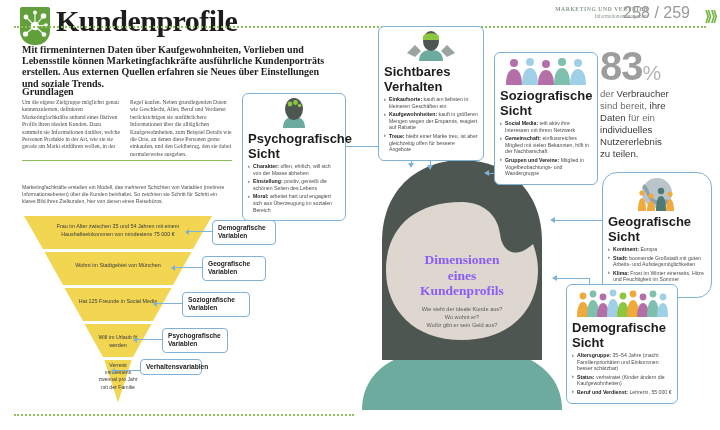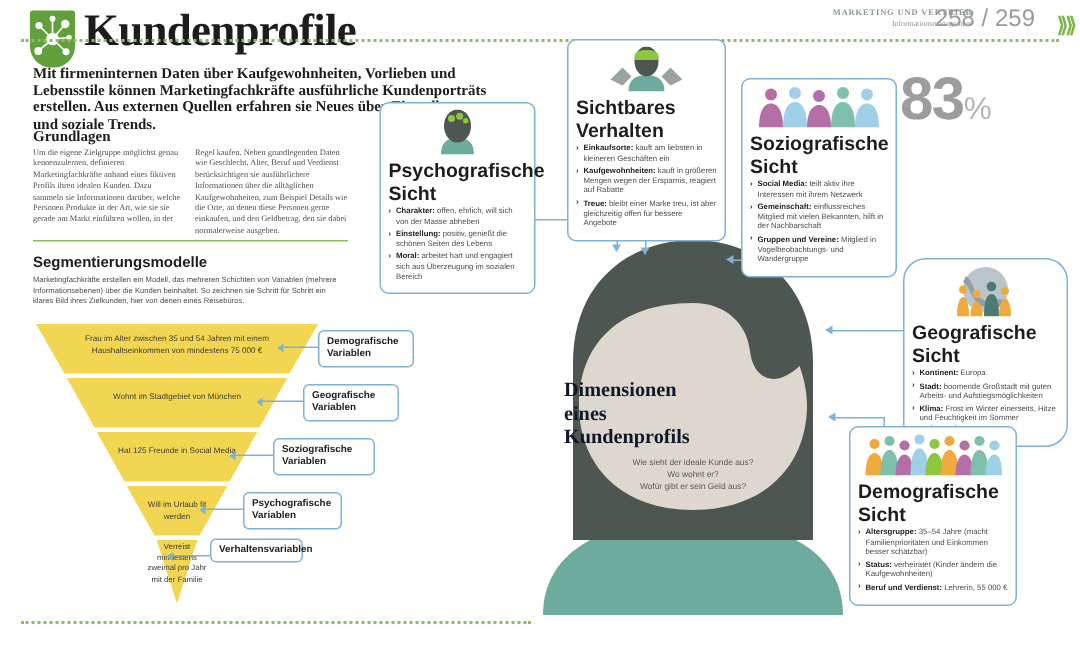--- a/index.html
+++ b/index.html
@@ -54,21 +54,21 @@
   .card{position:absolute;background:#fff;border:1px solid #7fb2d6;border-radius:6px;
         padding:4px 5px 5px 5px;box-sizing:border-box;}
   .card h4{margin:0 0 2px 0;font-size:13px;font-weight:bold;color:#1d1d1b;}
   .card ul{margin:0;padding:0;list-style:none;}
   .card li{font-size:5.2px;line-height:6.6px;color:#4d4d4d;margin-bottom:2px;
            padding-left:5px;position:relative;}
   .card li:before{content:"\203A";position:absolute;left:0;top:-.5px;color:#1d1d1b;font-weight:bold;}
   .card li b{color:#1d1d1b;}
   .icn{display:block;margin:0 auto 3px auto;}
 
-  #card-psy{left:242px;top:68px;width:104px;margin-left:11px;}
+  #card-psy{left:242px;top:93px;width:104px;}
   #card-sicht{left:378px;top:26px;width:106px;}
   #card-sozio{left:494px;top:52px;width:104px;}
   #card-geo{left:602px;top:172px;width:110px;border-radius:15px;}
   #card-demo{left:566px;top:284px;width:112px;}
 
   
   #stat{left:600px;top:48px;width:116px;}
   #stat .big{font-size:40px;font-weight:bold;color:#9d9d9d;line-height:36px;
              letter-spacing:-1px;display:inline-block;}
   #stat .pct{font-size:21px;color:#b5b5b5;font-weight:normal;}
@@ -118,21 +118,20 @@
   </div>
   <div class="abs" id="pagenum">258 / 259</div>
   <div class="abs" id="chev">⟫⟫</div>
   <div class="dotline" id="headrule"></div>
 
   <div class="abs h3 serif" id="grund-h">Grundlagen</div>
   <div class="abs body-col serif" id="grund-c1">Um die eigene Zielgruppe möglichst genau kennenzulernen, definieren Marketingfachkräfte anhand eines fiktiven Profils ihren idealen Kunden. Dazu sammeln sie Informationen darüber, welche Personen Produkte in der Art, wie sie sie gerade am Markt einführen wollen, in der</div>
   <div class="abs body-col serif" id="grund-c2">Regel kaufen. Neben grundlegenden Daten wie Geschlecht, Alter, Beruf und Verdienst berücksichtigen sie ausführlichere Informationen über die alltäglichen Kaufgewohnheiten, zum Beispiel Details wie die Orte, an denen diese Personen gerne einkaufen, und den Geldbetrag, den sie dabei normalerweise ausgeben.</div>
   <div class="abs" id="grundrule"></div>
 
-  <div class="abs h3" id="seg-h">Segmentierungsmodelle</div>
   <div class="abs" id="seg-p">Marketingfachkräfte erstellen ein Modell, das mehreren Schichten von Variablen (mehrere Informationsebenen) über die Kunden beinhaltet. So zeichnen sie Schritt für Schritt ein klares Bild ihres Zielkunden, hier von denen eines Reisebüros.</div>
 
   <div class="abs" id="funnel">
     <svg width="200" height="190" viewBox="0 0 200 190" style="position:absolute;left:0;top:0;">
       <polygon points="2,0 190,0 171,33 21,33" fill="#f2d551"></polygon>
       <polygon points="22.5,36 169.5,36 151,69 41,69" fill="#f2d551"></polygon>
       <polygon points="42.5,72 149.5,72 131,105 61,105" fill="#f2d551"></polygon>
       <polygon points="62.5,108 129.5,108 111,141 81,141" fill="#f2d551"></polygon>
       <polygon points="82.5,144 109.5,144 96,186 96,186" fill="#f2d551"></polygon>
       <polygon points="82.5,144 109.5,144 96,186" fill="#f2d551"></polygon>
@@ -165,22 +164,22 @@
   <div class="abs" id="centre">
     <svg width="220" height="250" viewBox="0 0 220 250">
 
       <path d="M10,250 C10,205 55,186 110,186 C165,186 210,205 210,250 Z" fill="#6cab9e"></path>
 
       <path d="M30,200 L30,82 C30,26 70,0 110,0 C150,0 190,26 190,82 L190,200 Z" fill="#4e5651"></path>
 
       <path d="M110,42 C58,42 34,72 34,110 C34,150 62,180 110,180 C158,180 186,150 186,110
                C186,96 181,84 181,84 C164,100 150,92 148,74 C146,56 132,42 110,42 Z" fill="#ded7cf"></path>
     </svg>
-    <div class="abs serif" style="left:24px;top:92px;width:172px;
-         font-size:13.5px;line-height:15.5px;font-weight:bold;color:#0f172a;">
+    <div class="abs serif" style="left:24px;top:92px;width:172px;text-align:center;
+         font-size:13.5px;line-height:15.5px;font-weight:bold;color:#8b5cf6;">
       <div>Dimensionen</div>
       <div>eines</div>
       <div>Kundenprofils</div>
     </div>
     <div class="abs" style="left:34px;top:145px;width:152px;text-align:center;
          font-size:5.6px;line-height:8px;color:#5a5a5a;">
       <div>Wie sieht der ideale Kunde aus?</div>
       <div>Wo wohnt er?</div>
       <div>Wofür gibt er sein Geld aus?</div>
     </div>
@@ -334,15 +333,23 @@
     <h4>Demografische Sicht</h4>
     <ul>
       <li><b>Altersgruppe:</b><span> 35–54 Jahre (macht Familienprioritäten und Einkommen besser schätzbar)</span></li>
       <li><b>Status:</b><span> verheiratet (Kinder ändern die Kaufgewohnheiten)</span></li>
       <li><b>Beruf und Verdienst:</b><span> Lehrerin, 55 000 €</span></li>
     </ul>
   </div>
 
   <div class="abs" id="stat">
     <span class="big">83</span><span class="pct">%</span>
+    <div class="txt">
+      <div><span>der </span><b>Verbraucher</b></div>
+      <div><span>sind bereit, </span><b>ihre</b></div>
+      <div><b>Daten </b><span>für ein</span></div>
+      <div><b>individuelles</b></div>
+      <div><b>Nutzererlebnis</b></div>
+      <div><b>zu teilen.</b></div>
+    </div>
   </div>
 
 </div>
 
 </body></html>

